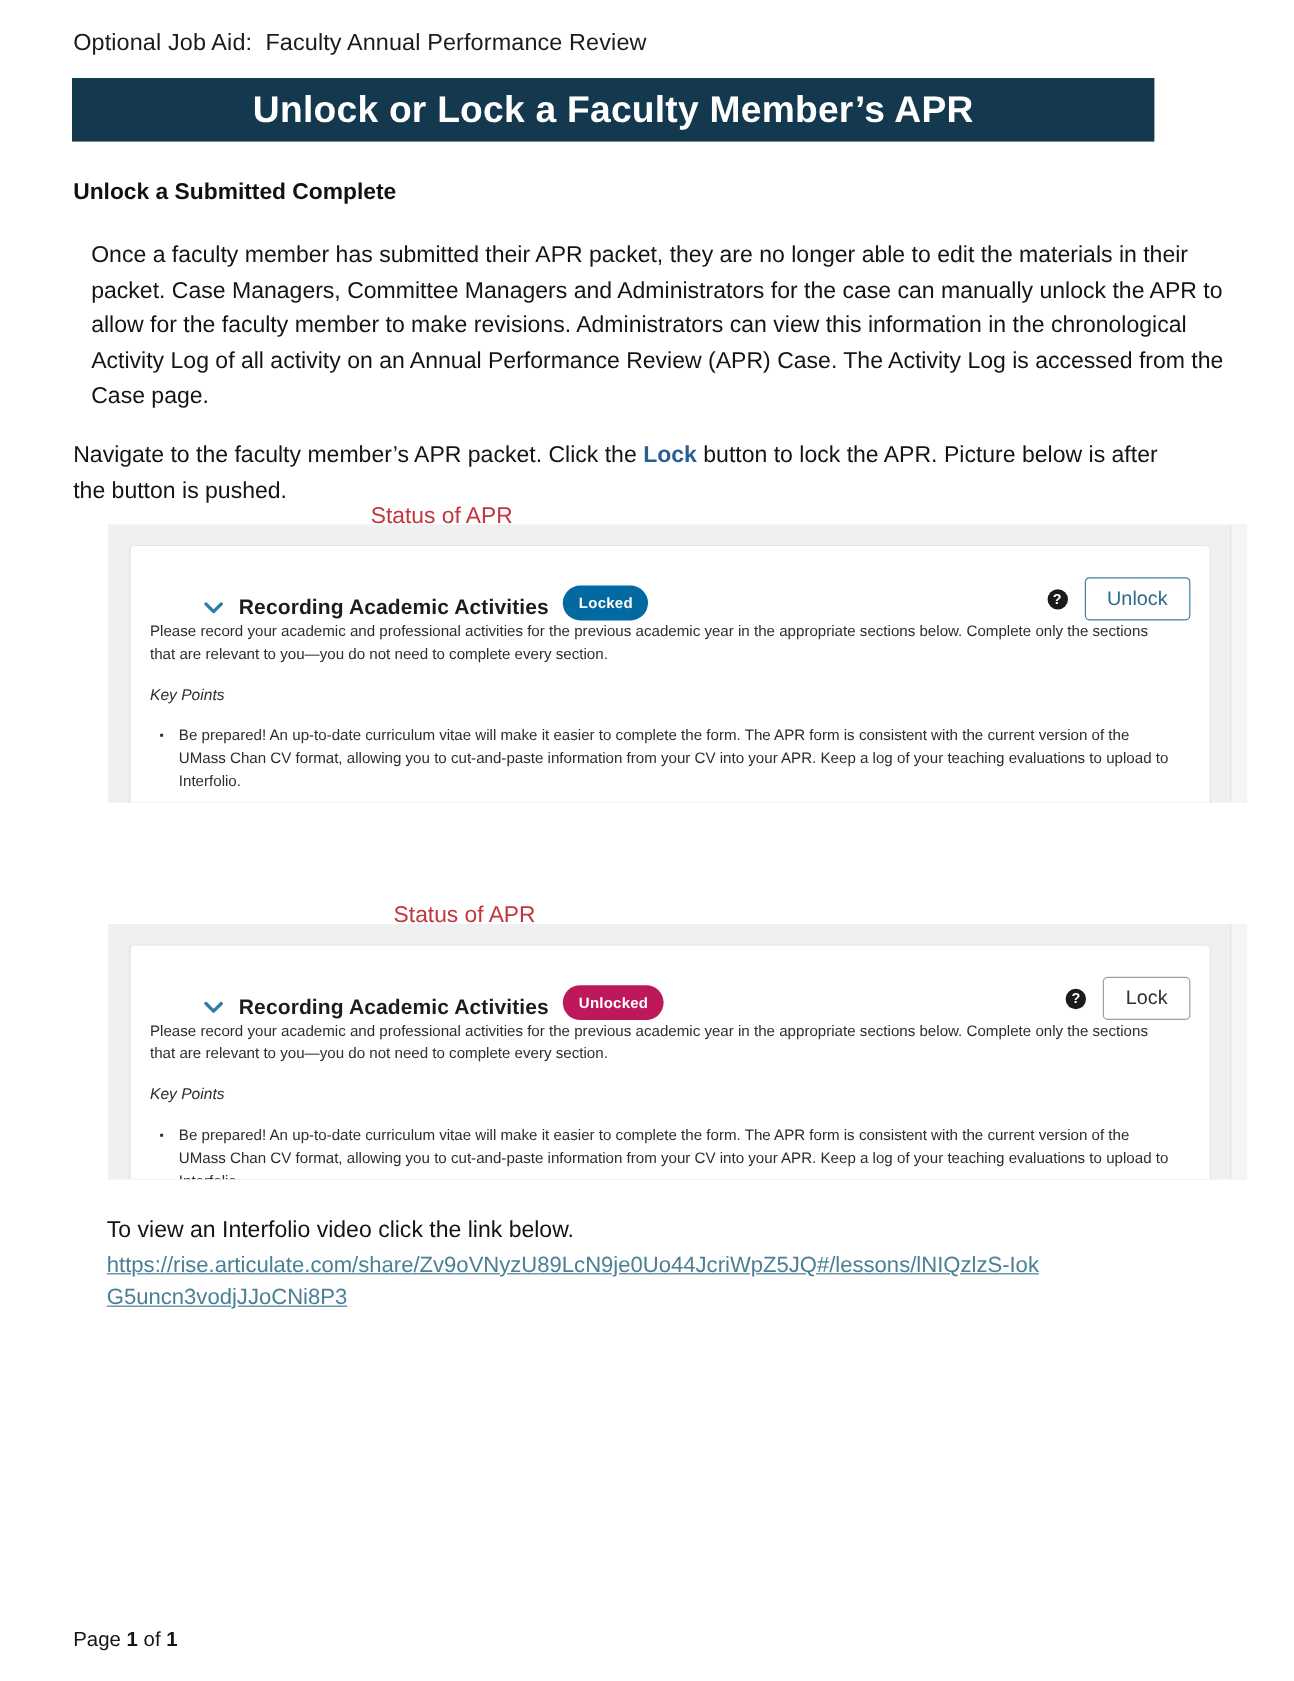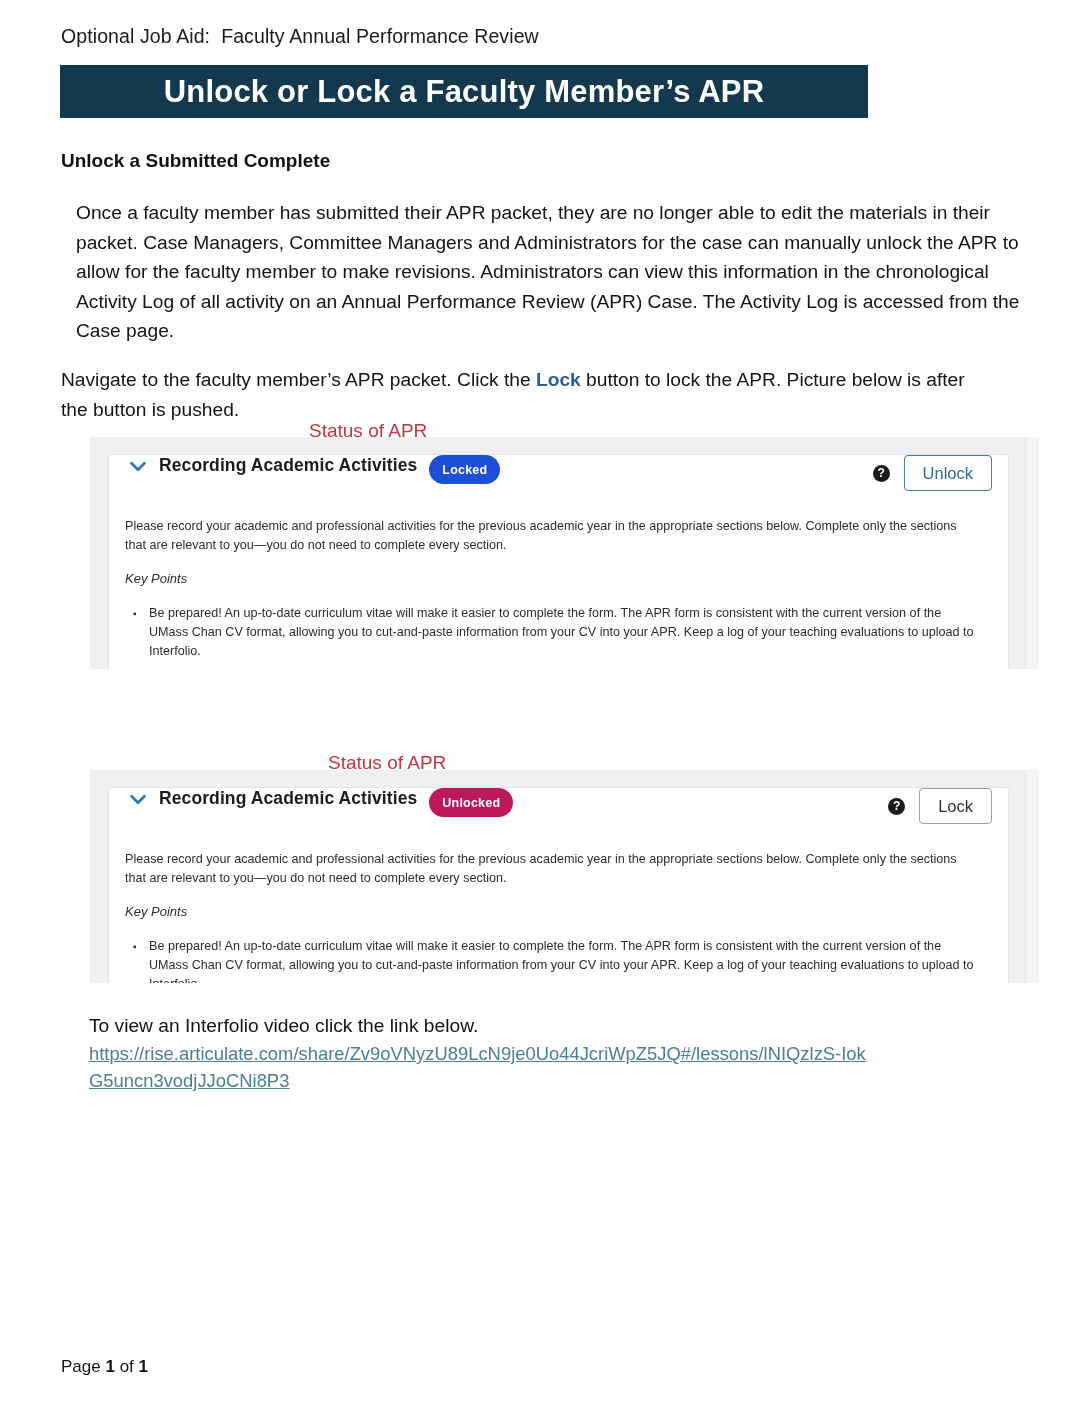--- a/index.html
+++ b/index.html
@@ -31,21 +31,21 @@
     letter-spacing: .1px;
     color: #1a1a1a;
     white-space: pre;
   }
 
   
   .title-banner {
     position: absolute;
     left: 60px;
     top: 65px;
-    width: 808px;
+    width: 902px;
     height: 53px;
     background: #14394f;
     display: flex;
     align-items: center;
     justify-content: center;
   }
   .title-banner .title-text {
     color: #ffffff;
     font-size: 31px;
     font-weight: bold;
@@ -145,22 +145,23 @@
     border-bottom: none;
     border-radius: 4px 4px 0 0;
     box-shadow: 0 1px 2px rgba(0,0,0,.05);
     overflow: hidden;
   }
 
   .card-head {
     position: relative;
     height: 62px;
     display: flex;
-    align-items: flex-start;
+    align-items: flex-end;
     padding: 0 16px 0 18px;
+    margin-left: 40px;
   }
   .chev {
     width: 22px;
     height: 22px;
     flex: 0 0 auto;
     display: block;
     margin-right: 10px;
   }
   .card-title {
     font-size: 17.5px;
@@ -174,21 +175,21 @@
     align-items: center;
     justify-content: center;
     height: 29px;
     padding: 0 13px;
     border-radius: 15px;
     font-size: 12.5px;
     font-weight: bold;
     color: #ffffff;
     letter-spacing: .2px;
   }
-  .badge-locked { background: #1d4ed8; }
+  .badge-locked { background: #0369a1; }
   .badge-unlocked { background: #be185d; }
 
   .head-right {
     margin-left: auto;
     display: flex;
     align-items: center;
     gap: 14px;
   }
   .help-icon {
     width: 17px;

